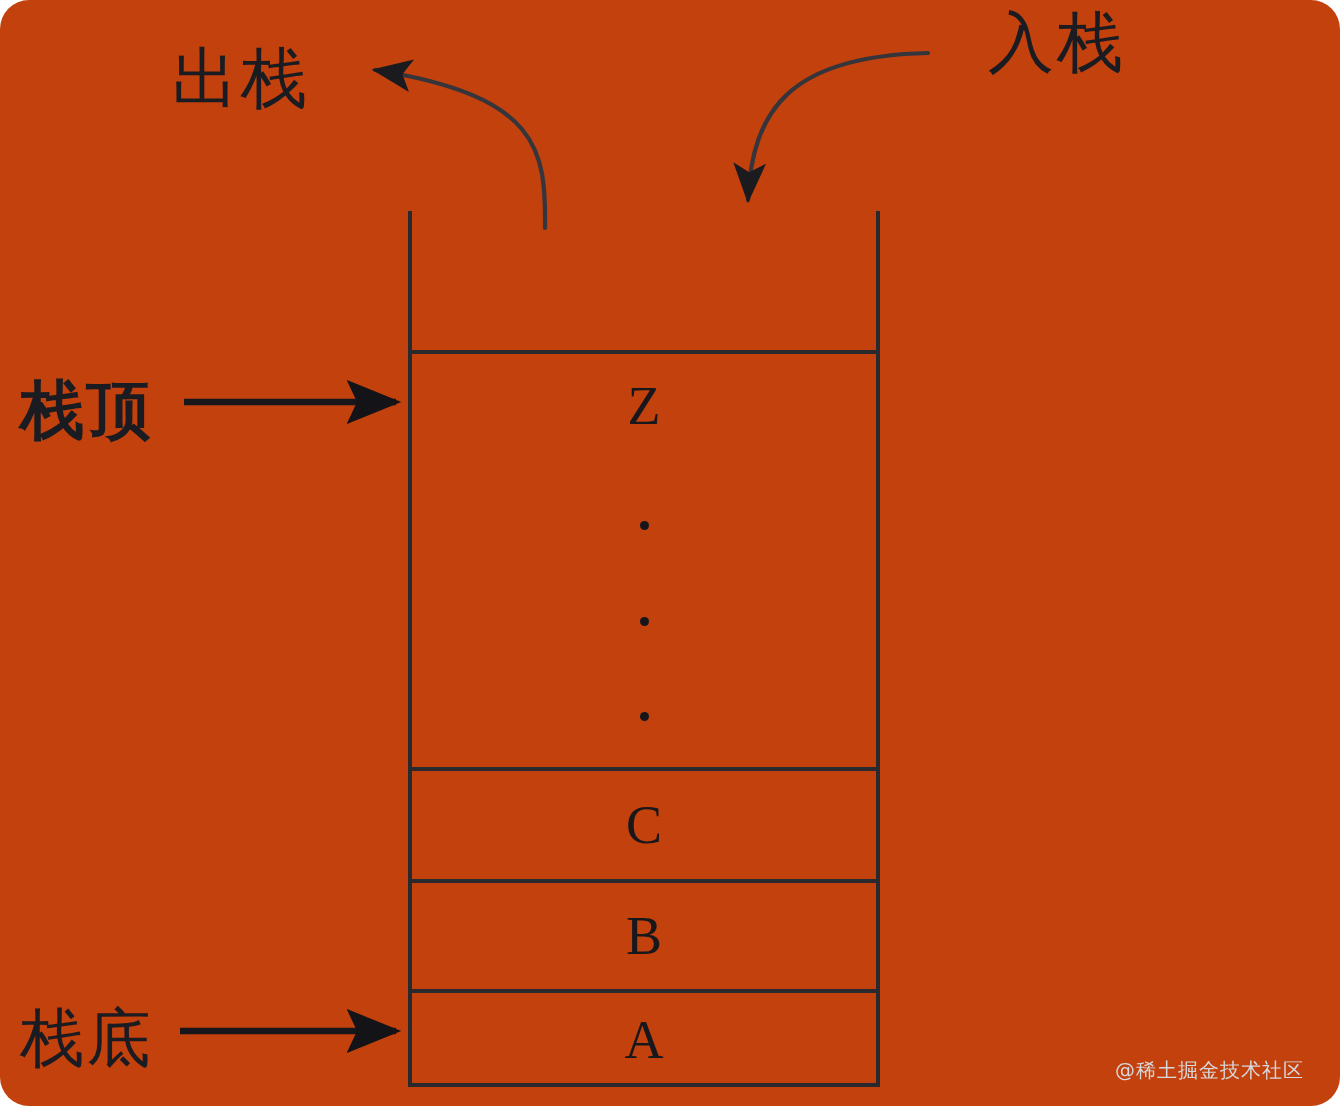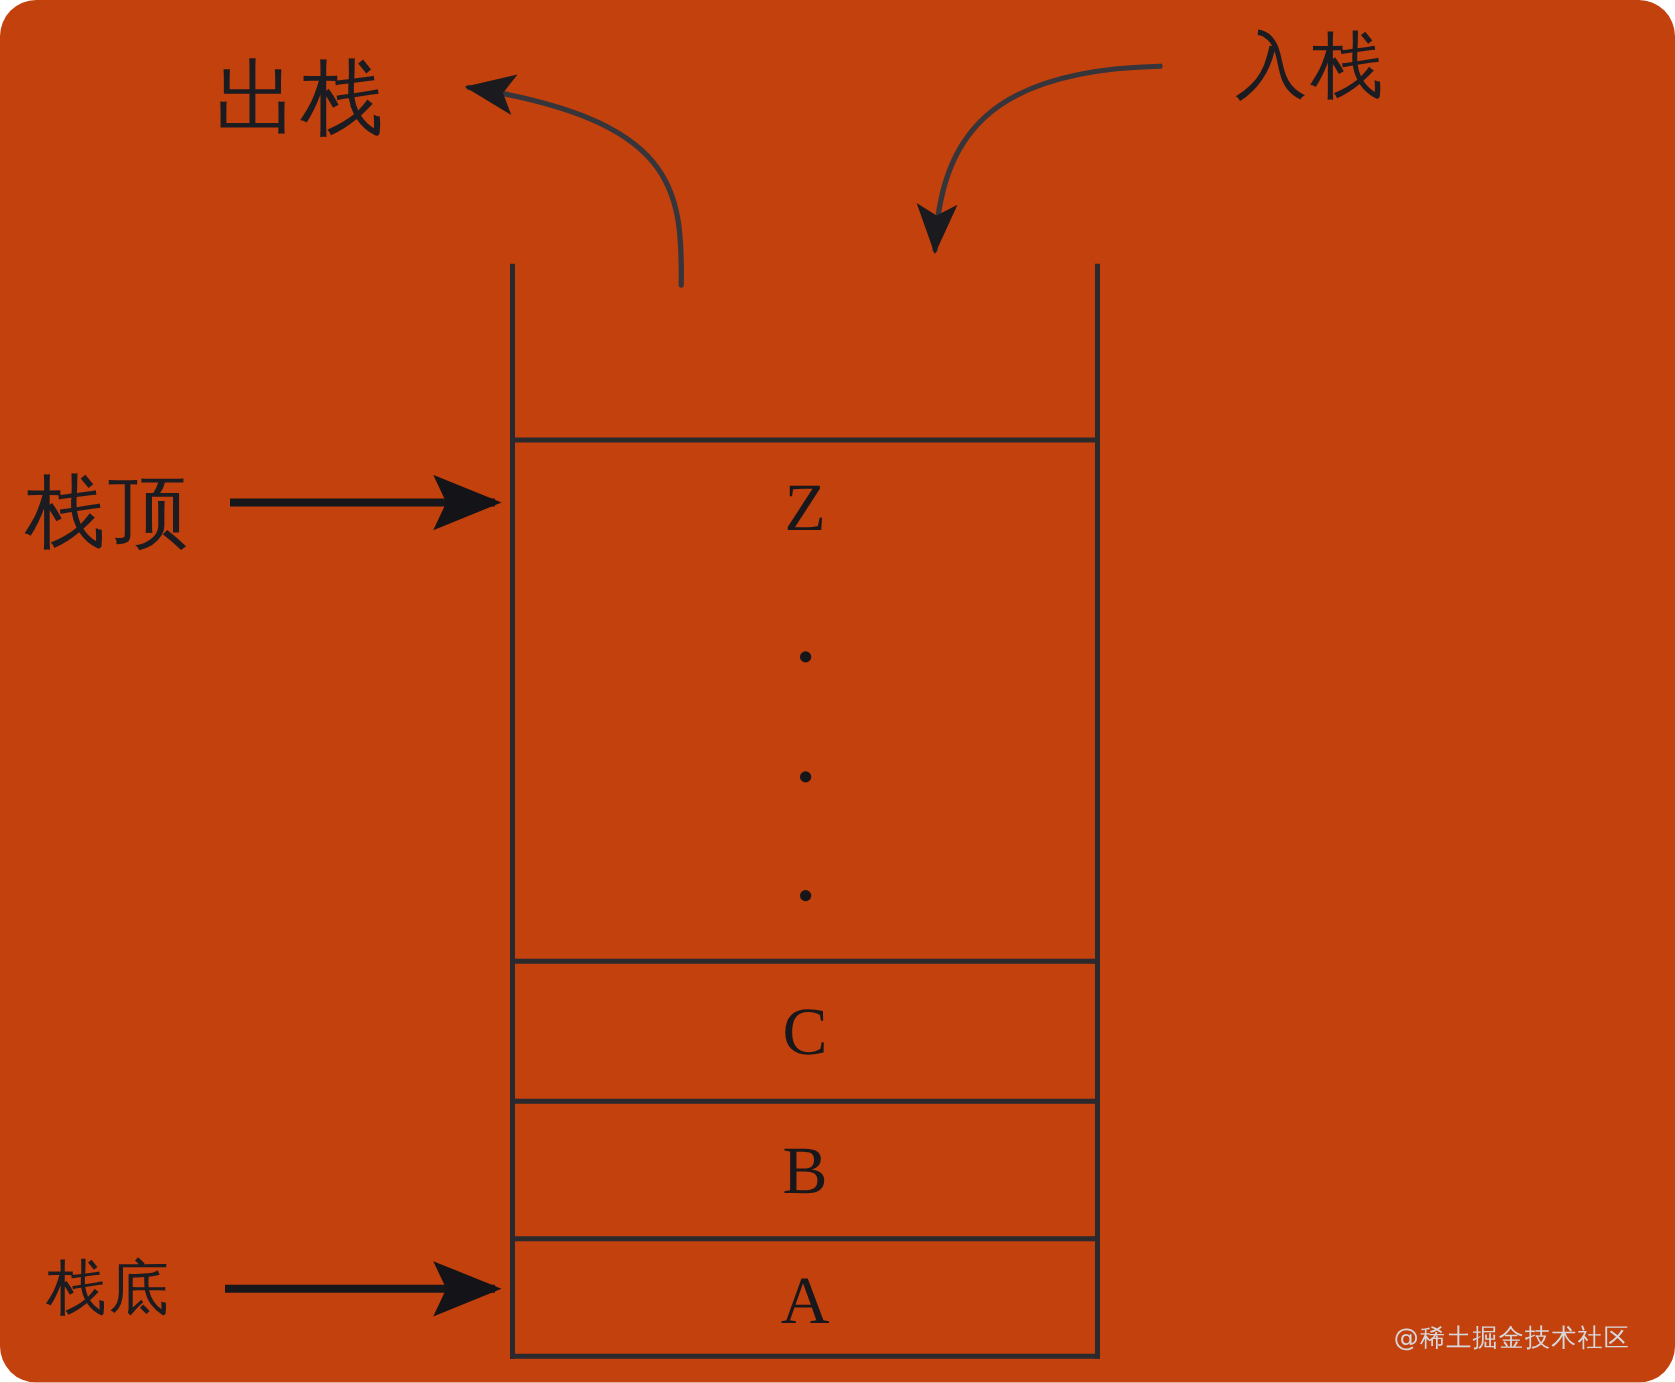--- a/index.html
+++ b/index.html
@@ -21,23 +21,23 @@
   .cn-label {
     position: absolute;
     color: #1b1b22;
     font-family: "DejaVu Sans", "Liberation Sans", sans-serif;
     font-weight: 400;
     white-space: nowrap;
     letter-spacing: 0.04em;
     line-height: 1;
   }
   #label-pop   { left: 172px; top: 46px;  font-size: 66px; }
-  #label-push  { left: 988px; top: 10px;  font-size: 58px; margin-top: 13px; }
-  #label-top   { left: 20px;  top: 378px; font-size: 64px; }
-  #label-bottom{ left: 37px;  top: 1006px;font-size: 48px; }
+  #label-push  { left: 988px; top: 10px;  font-size: 66px; }
+  #label-top   { left: 20px;  top: 378px; font-size: 64px; font-weight: bold; }
+  #label-bottom{ left: 20px;  top: 1006px;font-size: 64px; }
 
   
   #stack-box {
     position: absolute;
     left: 408px;
     top: 211px;
     width: 472px;
     height: 876px;
   }
   .wall {

